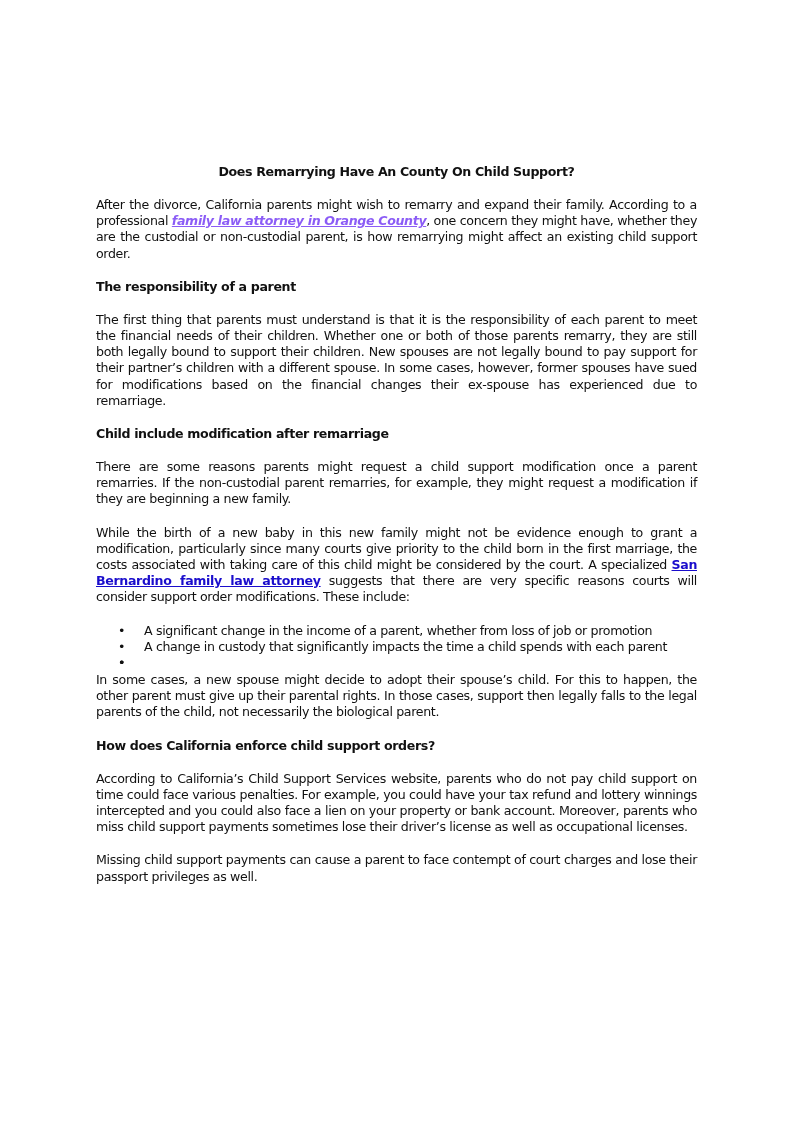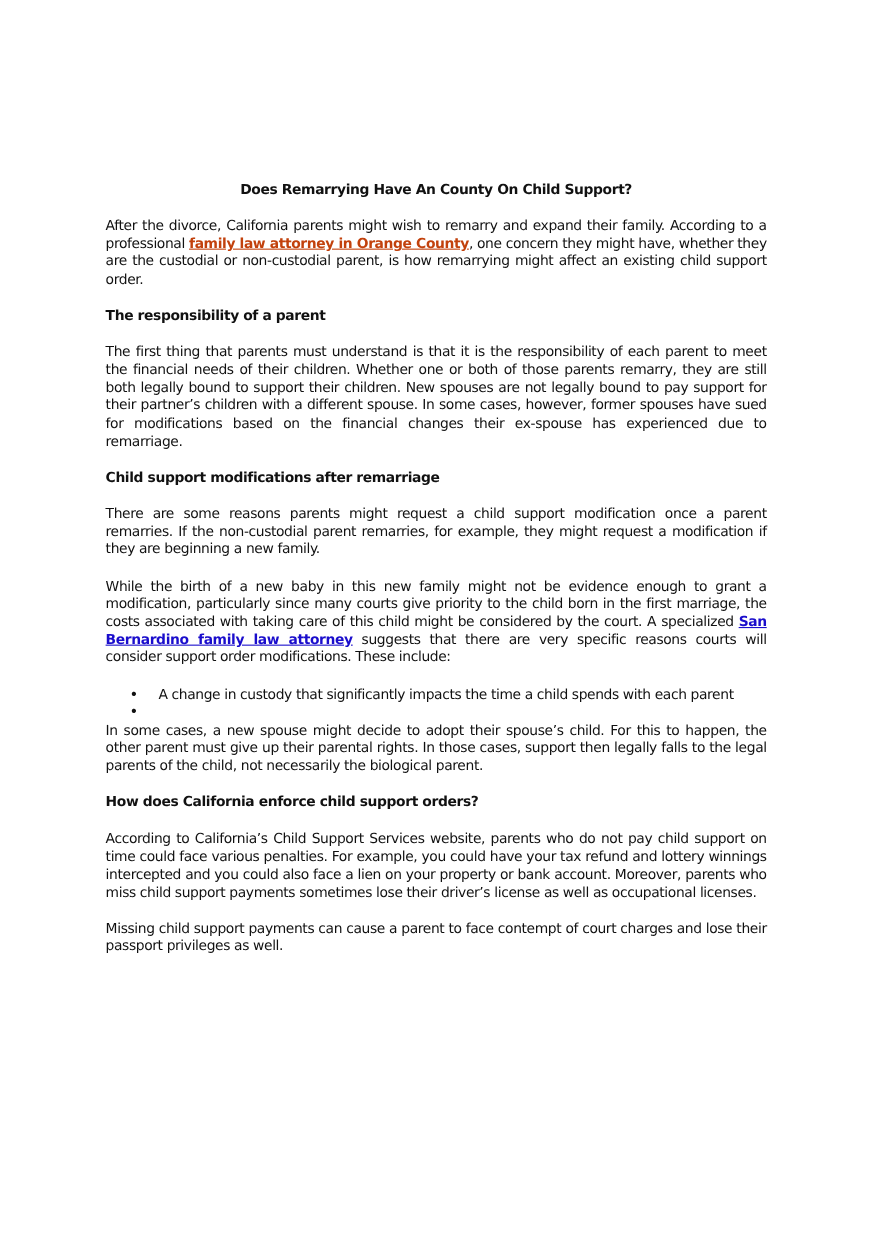--- a/index.html
+++ b/index.html
@@ -45,31 +45,31 @@
       left: 22px;
       top: 0;
     }
   </style>
 </head>
 <body>
 
 <div class="page">
   <div class="title">Does Remarrying Have An County On Child Support?</div>
 
-  <p><span>After the divorce, California parents might wish to remarry and expand their family. According to a professional </span><a href="#" style="color: #c2410c;">family law attorney in Orange County</a><span>, one concern they might have, whether they are the custodial or non-custodial parent, is how remarrying might affect an existing child support order.</span></p>
+  <p><span>After the divorce, California parents might wish to remarry and expand their family. According to a professional </span><a href="#" style="color: #8b5cf6; font-style: italic;">family law attorney in Orange County</a><span>, one concern they might have, whether they are the custodial or non-custodial parent, is how remarrying might affect an existing child support order.</span></p>
 
   <h2>The responsibility of a parent</h2>
   <p>The first thing that parents must understand is that it is the responsibility of each parent to meet the financial needs of their children. Whether one or both of those parents remarry, they are still both legally bound to support their children. New spouses are not legally bound to pay support for their partner’s children with a different spouse. In some cases, however, former spouses have sued for modifications based on the financial changes their ex-spouse has experienced due to remarriage.</p>
 
-  <h2>Child support modifications after remarriage</h2>
+  <h2>Child include modification after remarriage</h2>
   <p>There are some reasons parents might request a child support modification once a parent remarries. If the non-custodial parent remarries, for example, they might request a modification if they are beginning a new family.</p>
   <p><span>While the birth of a new baby in this new family might not be evidence enough to grant a modification, particularly since many courts give priority to the child born in the first marriage, the costs associated with taking care of this child might be considered by the court. A specialized </span><a href="#" style="color: rgb(26, 13, 204);">San Bernardino family law attorney</a><span> suggests that there are very specific reasons courts will consider support order modifications. These include:</span></p>
 
   <ul>
-    <li><span class="bullet">•</span></li>
+    <li><span class="bullet">•</span><span>A significant change in the income of a parent, whether from loss of job or promotion</span></li>
     <li><span class="bullet">•</span><span>A change in custody that significantly impacts the time a child spends with each parent</span></li>
     <li><span class="bullet">•</span></li>
     <li><span class="bullet">•</span></li>
   </ul>
 
   <p>In some cases, a new spouse might decide to adopt their spouse’s child. For this to happen, the other parent must give up their parental rights. In those cases, support then legally falls to the legal parents of the child, not necessarily the biological parent.</p>
 
   <h2>How does California enforce child support orders?</h2>
   <p>According to California’s Child Support Services website, parents who do not pay child support on time could face various penalties. For example, you could have your tax refund and lottery winnings intercepted and you could also face a lien on your property or bank account. Moreover, parents who miss child support payments sometimes lose their driver’s license as well as occupational licenses.</p>
   <p>Missing child support payments can cause a parent to face contempt of court charges and lose their passport privileges as well.</p>

